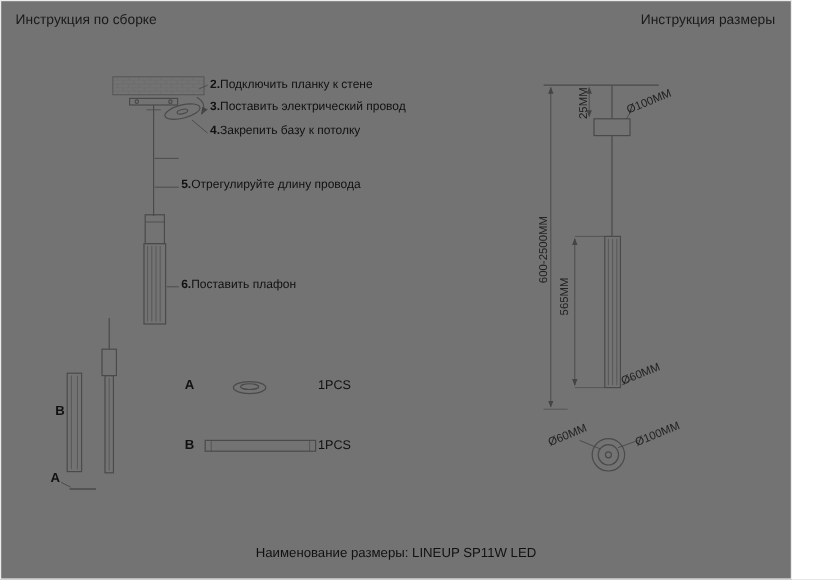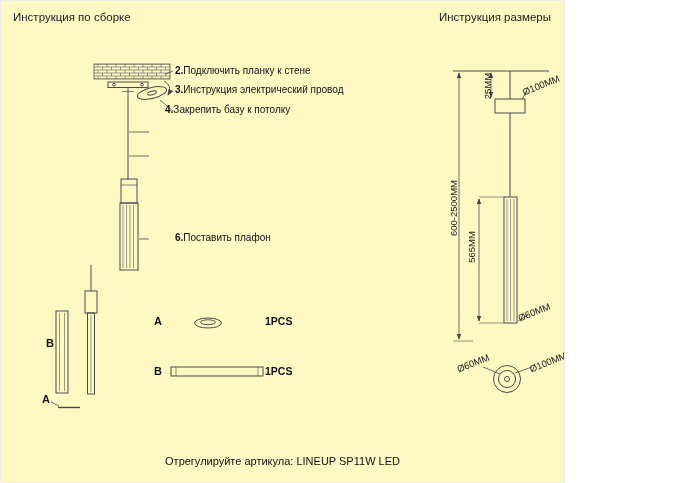--- a/index.html
+++ b/index.html
@@ -1,25 +1,25 @@
 <!DOCTYPE html>
 <html><head>
 <meta charset="utf-8">
 <style>
   * { margin:0; padding:0; box-sizing:border-box; }
   html,body { background:#fff; }
   body { font-family:"Liberation Sans", sans-serif; }
-  .sheet { position:relative; width:565px; height:483px; background:#fef9c3; overflow:hidden; border:1px solid #ececec; }
+  .sheet { position:relative; width:660px; height:483px; background:#737373; overflow:hidden; border:1px solid #ececec; }
   .hdr { position:absolute; top:10px; font-size:11.5px; color:#1a1a1a; white-space:nowrap; }
   .hdr.left { left:12px; }
   .hdr.right { right:13px; }
   .step { position:absolute; font-size:10px; color:#111; white-space:nowrap; letter-spacing:0; }
   .step .num { font-weight:bold; }
   .part-letter { position:absolute; font-size:11px; font-weight:bold; color:#111; }
-  .qty { position:absolute; font-size:10.5px; font-weight:bold; color:#111; }
+  .qty { position:absolute; font-size:10.5px; font-weight:normal; color:#111; }
   .dim { position:absolute; font-size:9.5px; color:#222; white-space:nowrap; transform:translate(-50%,-50%); }
   .dim.rot90 { transform:translate(-50%,-50%) rotate(-90deg); }
   .dim.rot22 { transform:translate(-50%,-50%) rotate(-22deg); }
   .footer { position:absolute; left:0; right:0; top:454px; text-align:center; font-size:11px; color:#111; }
   svg.canvas { position:absolute; left:0; top:0; }
 </style>
 </head>
 <body>
 
 <div class="sheet">
@@ -125,40 +125,43 @@
         <line x1="482" y1="366" x2="499" y2="373" stroke-width="0.8"></line>
         <line x1="531" y1="366" x2="514" y2="372" stroke-width="0.8"></line>
       </g>
     </g>
   </svg>
 
   <div class="step" style="left:174px; top:64px;">
     <span class="num">2.</span><span>Подключить планку к стене</span>
   </div>
   <div class="step" style="left:174px; top:83px;">
-    <span class="num">3.</span><span>Инструкция электрический провод</span>
+    <span class="num">3.</span><span>Поставить электрический провод</span>
   </div>
-  <div class="step" style="left:164px; top:103px;">
+  <div class="step" style="left:174px; top:103px;">
     <span class="num">4.</span><span>Закрепить базу к потолку</span>
   </div>
-  <div class="step" style="left:150px; top:231px;margin-left:24px;">
+  <div class="step" style="left:150px; top:148px;">
+    <span class="num">5.</span><span>Отрегулируйте длину провода</span>
+  </div>
+  <div class="step" style="left:150px; top:231px;">
     <span class="num">6.</span><span>Поставить плафон</span>
   </div>
 
   <div class="part-letter" style="left:153px; top:314px;">A</div>
   <div class="qty" style="left:264px; top:314px;">1PCS</div>
   <div class="part-letter" style="left:153px; top:364px;">B</div>
   <div class="qty" style="left:264px; top:364px;">1PCS</div>
 
   <div class="part-letter" style="left:45px; top:336px;">B</div>
   <div class="part-letter" style="left:41px; top:392px;">A</div>
 
   <div class="dim rot90" style="left:486px; top:85px;">25MM</div>
   <div class="dim rot22" style="left:540px; top:84px;">Ø100MM</div>
   <div class="dim rot90" style="left:452px; top:207px;">600-2500MM</div>
   <div class="dim rot90" style="left:470px; top:246px;">565MM</div>
   <div class="dim rot22" style="left:533px; top:311px;">Ø60MM</div>
   <div class="dim rot22" style="left:472px; top:362px;">Ø60MM</div>
   <div class="dim rot22" style="left:547px; top:361px;">Ø100MM</div>
 
-  <div class="footer">Отрегулируйте артикула: LINEUP SP11W LED</div>
+  <div class="footer">Наименование размеры: LINEUP SP11W LED</div>
 
 </div>
 
 </body></html>

